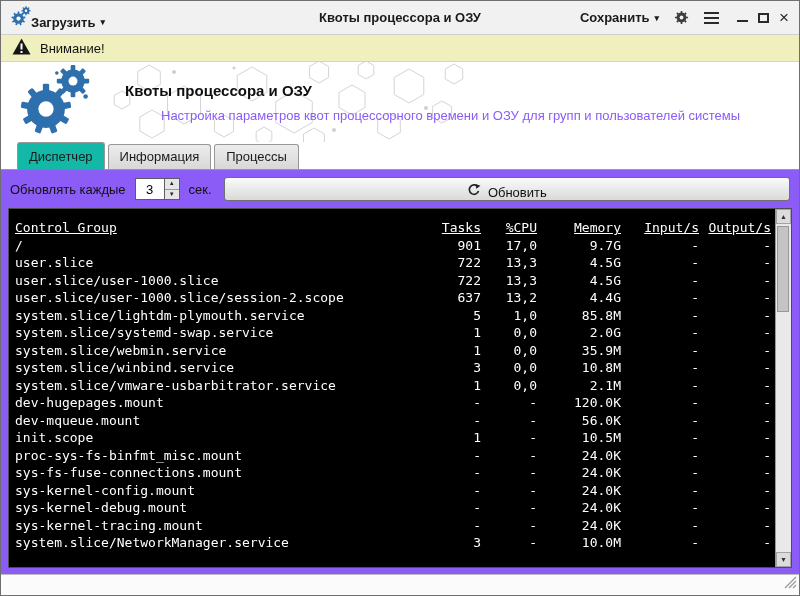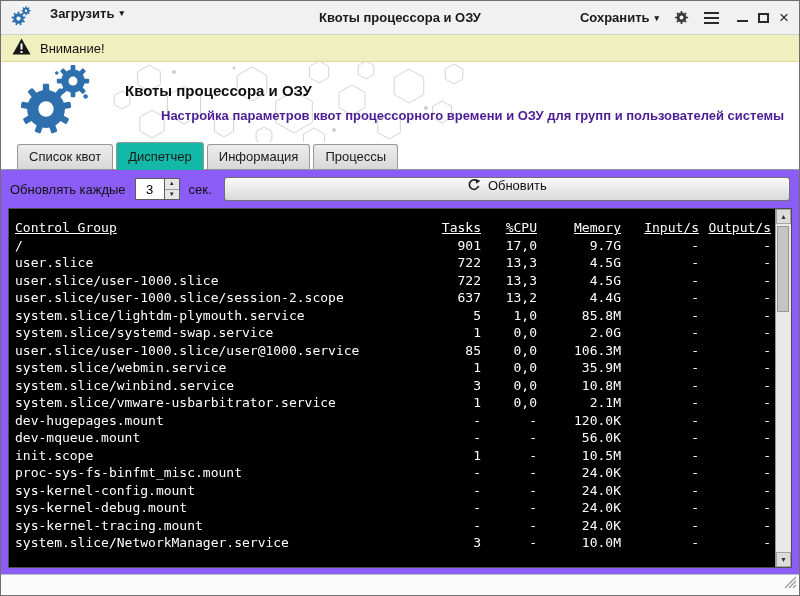--- a/index.html
+++ b/index.html
@@ -2,21 +2,21 @@
 <html><head>
 <meta charset="utf-8">
 <style>
   * { box-sizing: border-box; margin: 0; padding: 0; }
   html,body { width: 800px; height: 596px; overflow: hidden; }
   body { font-family: "Liberation Sans", sans-serif; background: #c9c9c9; }
   .window { width: 800px; height: 596px; border: 1px solid #6f6f6f; background: #fff; display: flex; flex-direction: column; }
 
   
   .titlebar { height: 34px; flex: 0 0 34px; background: #f1f1f1; border-bottom: 1px solid #cfcfcf; display: flex; align-items: center; padding: 0 10px; position: relative; }
-  .tb-left { display: flex; align-items: flex-start; gap: 19px; }
+  .tb-left { display: flex; align-items: flex-end; gap: 0; }
   .menu-btn { display: flex; align-items: center; gap: 5px; background: transparent; border: none; font-family: inherit; font-size: 13px; font-weight: 700; color: #1a1a1a; cursor: pointer; }
   .caret { font-size: 9px; color: #1a1a1a; }
   .tb-title { position: absolute; left: 0; right: 0; text-align: center; font-size: 13px; font-weight: 700; color: #1a1a1a; pointer-events: none; }
   .tb-right { margin-left: auto; display: flex; align-items: center; gap: 14px; z-index: 2; }
   .icon-btn { background: transparent; border: none; cursor: pointer; display: flex; align-items: center; justify-content: center; padding: 0; }
   .hamburger { display: flex; flex-direction: column; gap: 3px; }
   .hamburger i { display: block; width: 15px; height: 2px; background: #2a2a2a; }
   .win-controls { display: flex; align-items: center; gap: 10px; margin-left: 4px; }
   .ico-min { display: block; width: 11px; height: 8px; border-bottom: 2px solid #2a2a2a; }
   .ico-max { display: block; width: 11px; height: 10px; border: 2px solid #2a2a2a; }
@@ -27,37 +27,37 @@
   .warnbar .w-label { font-size: 13px; color: #111; }
 
   
   .app-header { height: 80px; flex: 0 0 80px; background: #fff; position: relative; display: flex; align-items: center; padding-left: 18px; overflow: hidden; }
   .hex-pattern { position: absolute; left: 103px; top: -2px; z-index: 0; }
   .hex-pattern polygon { fill: none; stroke: #d4d4d4; stroke-width: 1; vector-effect: non-scaling-stroke; }
   .hex-pattern circle { fill: #cfcfcf; }
   .app-logo { flex: 0 0 auto; z-index: 1; }
   .header-text { margin-left: 34px; z-index: 1; }
   .h-title { font-size: 15px; font-weight: 700; color: #101010; margin-bottom: 9px; }
-  .h-sub { font-size: 13px; font-weight: 700; color: #4c1d95; padding-left: 36px; }
+  .h-sub { font-size: 13px; font-weight: 400; color: #8b5cf6; padding-left: 36px; }
 
   
   .tabbar { height: 27px; flex: 0 0 27px; background: #fff; display: flex; align-items: flex-end; padding-left: 16px; position: relative; z-index: 3; }
   .tab { font-size: 13px; color: #1a1a1a; padding: 4px 11px 5px; border: 1px solid #989898; border-bottom: none; border-radius: 3px 3px 0 0; background: linear-gradient(#ececec, #d8d8d8); margin-right: 3px; cursor: pointer; position: relative; }
   .tab.active { background: #14b8a6; padding-top: 6px; margin-bottom: -1px; padding-bottom: 6px; z-index: 4; }
 
   
   .panel { flex: 1 1 auto; background: #8b5cf6; border-top: 1px solid #989898; padding: 5px 7px 6px; display: flex; flex-direction: column; min-height: 0; }
   .controls { display: flex; align-items: center; gap: 9px; padding: 2px 2px 7px; }
   .ctl-label { font-size: 13px; color: #111; white-space: nowrap; }
   .spinbox { display: flex; align-items: stretch; height: 22px; border: 1px solid #5d5d5d; background: #fff; }
   .spin-input { width: 28px; border: none; outline: none; text-align: center; font-family: inherit; font-size: 13px; background: #fff; }
   .spin-btns { display: flex; flex-direction: column; border-left: 1px solid #5d5d5d; width: 15px; }
   .spin-btn { flex: 1; border: none; background: #e6e6e6; font-size: 6px; line-height: 9px; color: #222; cursor: pointer; padding: 0; }
   .spin-btn:first-child { border-bottom: 1px solid #9a9a9a; }
-  .refresh-btn { flex: 1; height: 24px; margin-left: 3px; border: 1px solid #707070; border-radius: 3px; background: linear-gradient(#fbfbfb, #d9d9d9); display: flex; align-items: flex-start; justify-content: center; gap: 7px; font-family: inherit; font-size: 13px; color: #111; cursor: pointer; }
+  .refresh-btn { flex: 1; height: 24px; margin-left: 3px; border: 1px solid #707070; border-radius: 3px; background: linear-gradient(#fbfbfb, #d9d9d9); display: flex; align-items: flex-end; justify-content: center; gap: 7px; font-family: inherit; font-size: 13px; color: #111; cursor: pointer; }
 
   
   .terminal { flex: 1 1 auto; position: relative; background: #000; border: 1px solid #4d4d4d; overflow: hidden; min-height: 0; }
   .term-inner { position: absolute; inset: 0; right: 16px; overflow: hidden; padding: 10px 2px 0 4px; }
   table.cgtable { width: 100%; border-collapse: collapse; table-layout: fixed; font-family: "DejaVu Sans Mono", monospace; font-size: 13px; color: #fff; }
   .cgtable th, .cgtable td { padding: 0 2px; line-height: 17.5px; white-space: nowrap; overflow: hidden; font-weight: 400; }
   .cgtable th { text-align: right; text-decoration: underline; }
   .cgtable th.c-name, .cgtable td.c-name { text-align: left; }
   .cgtable td.num { text-align: right; }
   .col-name { width: auto; } .col-tasks { width: 62px; } .col-cpu { width: 56px; } .col-mem { width: 84px; } .col-in { width: 78px; } .col-out { width: 72px; }
@@ -224,21 +224,20 @@
         <circle cx="42" cy="10" r="2" fill="#2e6fad"></circle>
       </svg>
     </span>
     <div class="header-text">
       <div class="h-title">Квоты процессора и ОЗУ</div>
       <div class="h-sub">Настройка параметров квот процессорного времени и ОЗУ для групп и пользователей системы</div>
     </div>
   </div>
 
   <div class="tabbar">
-    <div class="tab">Список квот</div>
     <div class="tab active">Диспетчер</div>
     <div class="tab">Информация</div>
     <div class="tab">Процессы</div>
   </div>
 
   <div class="panel">
     <div class="controls">
       <span class="ctl-label">Обновлять каждые</span>
       <span class="spinbox">
         <input class="spin-input" value="3" style="">
@@ -330,28 +329,20 @@
 
               <tr>
                 <td class="c-name">system.slice/systemd-swap.service</td>
                 <td class="num">1</td>
                 <td class="num">0,0</td>
                 <td class="num">2.0G</td>
                 <td class="num">-</td>
                 <td class="num">-</td>
               </tr>
 
-              <tr>
-                <td class="c-name">user.slice/user-1000.slice/user@1000.service</td>
-                <td class="num">85</td>
-                <td class="num">0,0</td>
-                <td class="num">106.3M</td>
-                <td class="num">-</td>
-                <td class="num">-</td>
-              </tr>
 
               <tr>
                 <td class="c-name">system.slice/webmin.service</td>
                 <td class="num">1</td>
                 <td class="num">0,0</td>
                 <td class="num">35.9M</td>
                 <td class="num">-</td>
                 <td class="num">-</td>
               </tr>
 
@@ -402,20 +393,28 @@
 
               <tr>
                 <td class="c-name">proc-sys-fs-binfmt_misc.mount</td>
                 <td class="num">-</td>
                 <td class="num">-</td>
                 <td class="num">24.0K</td>
                 <td class="num">-</td>
                 <td class="num">-</td>
               </tr>
 
+              <tr>
+                <td class="c-name">sys-fs-fuse-connections.mount</td>
+                <td class="num">-</td>
+                <td class="num">-</td>
+                <td class="num">24.0K</td>
+                <td class="num">-</td>
+                <td class="num">-</td>
+              </tr>
 
               <tr>
                 <td class="c-name">sys-kernel-config.mount</td>
                 <td class="num">-</td>
                 <td class="num">-</td>
                 <td class="num">24.0K</td>
                 <td class="num">-</td>
                 <td class="num">-</td>
               </tr>
 

